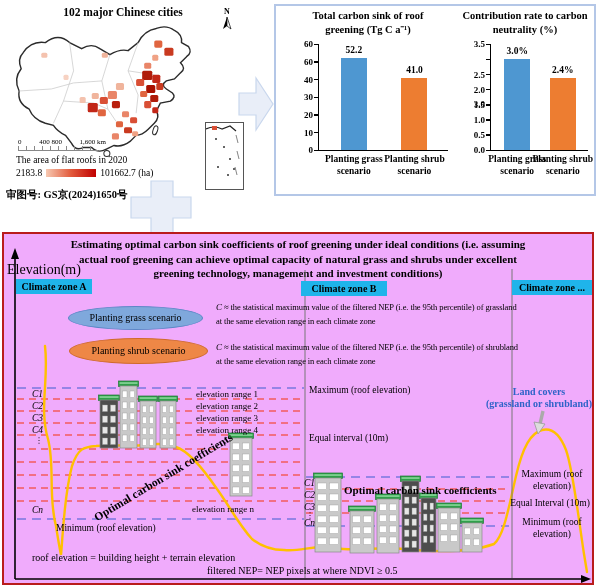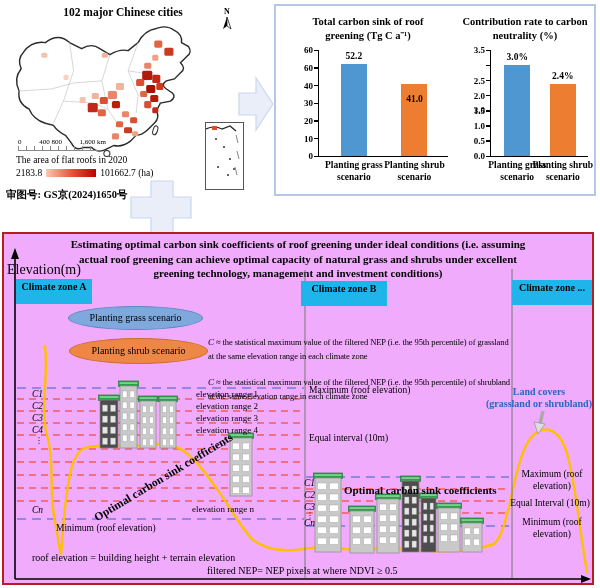--- a/index.html
+++ b/index.html
@@ -22,48 +22,48 @@
   #legend-grad{width:50px;height:8px;background:linear-gradient(90deg,#f7c9b2,#e25a3c,#c00000);}
   #approval{left:6px;top:188px;font-size:10.5px;font-weight:bold;}
   
   #arrow-right-svg{left:238px;top:70px;}
   #plus-svg{left:130px;top:180px;}
   
   #charts-panel{left:274px;top:4px;width:322px;height:192px;border:2px solid #b4c7e7;box-sizing:border-box;}
   .chart{position:absolute;top:2px;height:184px;}
   #chart0{left:4px;width:176px;}
   #chart1{left:180px;width:138px;}
-  .chart-title{font-weight:bold;font-size:10.5px;text-align:center;margin-top:7px;line-height:1.3;}
+  .chart-title{font-weight:bold;font-size:10.5px;text-align:center;margin-top:1px;line-height:1.3;}
   .chart-body{position:relative;height:106px;margin-top:8px;
       border-left:1.6px solid #000;border-bottom:1.6px solid #000;}
   #chart0 .chart-body{margin-left:38px;margin-right:8px;}
   #chart1 .chart-body{margin-left:34px;margin-right:6px;}
   .y-tick-label{position:absolute;right:100%;margin-right:6px;width:26px;text-align:right;
       font-size:9px;font-weight:bold;line-height:10px;}
   .y-tick-mark{position:absolute;left:-5px;width:5px;height:1.4px;background:#000;}
   .bar{position:absolute;bottom:0;}
   .bar-value{position:absolute;width:56px;text-align:center;font-weight:bold;font-size:9.5px;}
   .cat-label{position:absolute;width:76px;text-align:center;font-weight:bold;font-size:9.5px;
       line-height:1.2;white-space:pre-line;}
   
   #bottom-panel{left:2px;top:232px;width:592px;height:353px;border:2px solid #b91c1c;
       box-sizing:border-box;background:#f0abfc;}
   #bp-title{left:0;right:0;top:3px;text-align:center;font-weight:bold;font-size:11px;line-height:1.32;}
   #elev-label{left:3px;top:28px;font-size:14px;}
   .zone-box{background:#1fb4ea;color:#000;font-weight:bold;font-size:10px;text-align:center;
-      line-height:15px;height:25px;}
+      line-height:15px;height:15px;}
   #zoneA-box{left:12px;top:45px;width:76px;}
   #zoneB-box{left:297px;top:47px;width:86px;}
   #zoneC-box{left:508px;top:46px;width:80px;}
   .oval{border-radius:50%;text-align:center;font-size:10px;}
   #oval-grass{left:64px;top:72px;width:133px;height:22px;line-height:22px;
       background:#7fa8dc;border:1px solid #5d87c6;}
   #oval-shrub{left:65px;top:104px;width:137px;height:24px;line-height:24px;
       background:#ee8746;border:1px solid #cf6a2a;}
-  .scen-desc{left:204px;width:316px;font-size:8.5px;line-height:1.5;letter-spacing:-0.1px;margin-top:35px;}
+  .scen-desc{left:212px;width:316px;font-size:8.5px;line-height:1.5;letter-spacing:-0.1px;}
   .scen-desc i{font-size:9px;}
   #desc-grass{top:67px;}
   #desc-shrub{top:107px;}
   .c-lab{font-style:italic;font-size:9.5px;line-height:10px;}
   .rng-lab{font-size:9px;line-height:10px;}
   .side-lab{font-size:9.5px;line-height:12px;}
   .dots{font-size:8px;line-height:8px;}
   #za-diag{left:91px;top:278px;font-weight:bold;font-size:11.5px;white-space:nowrap;
       transform:rotate(-31deg);transform-origin:0 50%;}
   #zb-coeff{left:340px;top:250px;font-weight:bold;font-size:11px;white-space:nowrap;}
@@ -196,21 +196,21 @@
         <div class="y-tick-mark" style="top: 34.6333px;"></div>
         <div class="y-tick-label" style="top: 12.6667px;">60</div>
         <div class="y-tick-mark" style="top: 16.9667px;"></div>
         <div class="y-tick-label" style="top: -5px;">60</div>
         <div class="y-tick-mark" style="top: -0.7px;"></div>
         <div class="bar" style="left: 21.83px; width: 26px; height: 92.22px; background: rgb(78, 151, 209);"></div>
         <div class="bar-value" style="left: 6.83px; top: 0.78px;">52.2</div>
         <div class="cat-label" style="left: -3.17px; top: 110px;">Planting grass
 scenario</div>
         <div class="bar" style="left: 82.46px; width: 26px; height: 72.4333px; background: rgb(237, 125, 49);"></div>
-        <div class="bar-value" style="left: 67.46px; top: 20.5667px; margin-top: 23px;">41.0</div>
+        <div class="bar-value" style="left: 67.46px; top: 20.5667px;">41.0</div>
         <div class="cat-label" style="left: 57.46px; top: 110px;">Planting shrub
 scenario</div>
       </div>
   </div>
   <div class="chart" id="chart1">
     <div class="chart-title pre">Contribution rate to carbon
 neutrality  (%)</div>
     <div class="chart-body">
         <div class="y-tick-label" style="top: 101px;">0.0</div>
         <div class="y-tick-mark" style="top: 105.3px;"></div>

